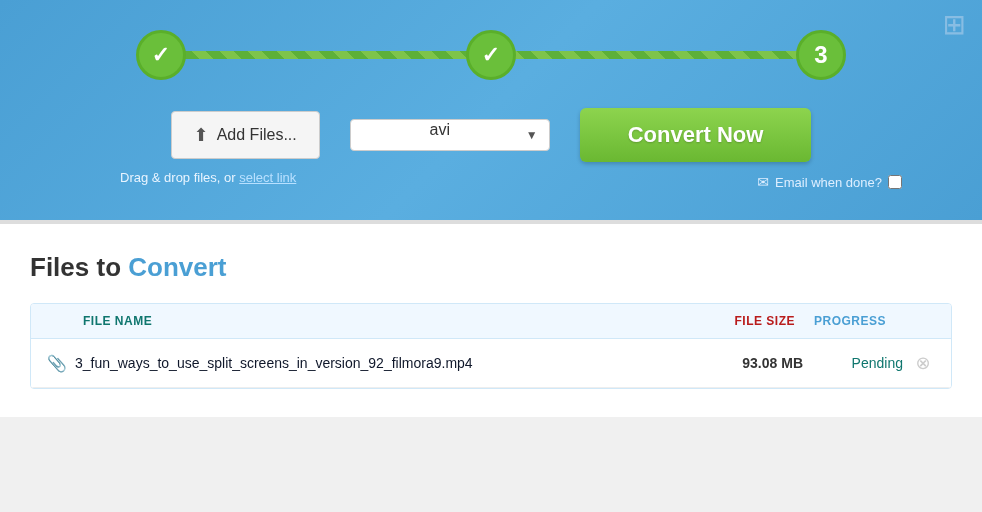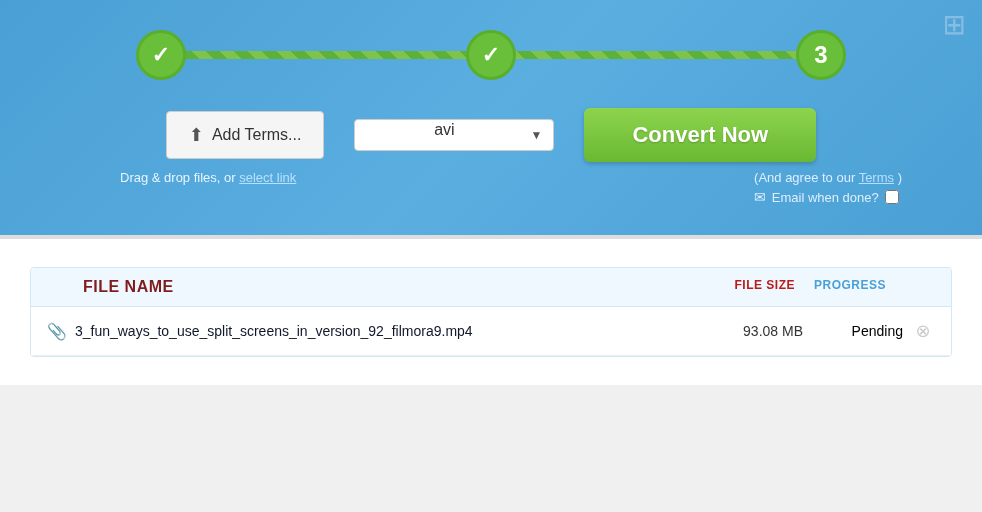--- a/index.html
+++ b/index.html
@@ -232,23 +232,23 @@
 
     .table-header {
       display: flex;
       background: #f0f8ff;
       border-bottom: 1px solid #d0e8f8;
       padding: 10px 16px;
     }
 
     .col-filename {
       flex: 1;
-      font-size: 16px;
-      font-weight: bold;
-      color: #7f1d1d;
+      font-size: 12px;
+      font-weight: bold;
+      color: #0f766e;
       letter-spacing: 0.5px;
       text-transform: uppercase;
       padding-left: 36px;
     }
 
     .col-filesize {
       width: 120px;
       font-size: 12px;
       font-weight: bold;
       color: #b91c1c;
@@ -286,26 +286,27 @@
       font-size: 14px;
       color: #0f172a;
       flex: 1;
     }
 
     .file-size-text {
       width: 120px;
       font-size: 14px;
       color: #333;
       text-align: right;
+      font-weight: bold;
     }
 
     .progress-text {
       width: 100px;
       font-size: 14px;
-      color: #000000;
+      color: #0f766e;
       text-align: right;
     }
 
     .remove-btn {
       width: 24px;
       height: 24px;
       background: none;
       border: none;
       cursor: pointer;
       color: #ccc;
@@ -340,21 +341,21 @@
 
     <div class="step-circle active">
       <span>3</span>
     </div>
   </div>
 
   <div class="controls-row">
 
     <button class="add-files-btn">
       <span class="upload-icon">⬆</span>
-      <span>Add Terms...</span>
+      <span>Add Files...</span>
     </button>
 
     <div class="format-select-wrapper">
       <select class="format-select">
         <option value="avi">avi</option>
         <option value="mp4">mp4</option>
         <option value="mov">mov</option>
         <option value="mkv">mkv</option>
         <option value="wmv">wmv</option>
       </select>
@@ -367,37 +368,35 @@
 
   </div>
 
   <div class="drag-drop-row">
     <div class="drag-drop-text">
       <span>Drag &amp; drop files, or</span>
       <a href="#">select link</a>
     </div>
 
     <div class="right-info">
-      <div>
-        <span>(And agree to our</span>
-        <a href="#" class="terms-link">Terms</a>
-        <span>)</span>
-      </div>
       <div class="email-row">
         <span class="email-icon">✉</span>
         <span>Email when done?</span>
         <input type="checkbox" class="email-checkbox" style="">
       </div>
     </div>
   </div>
 
 </div>
 
 <div class="main-content">
 
+  <h2 class="files-heading">
+    <span>Files to </span><span class="convert-word">Convert</span>
+  </h2>
 
   <div class="files-table">
 
     <div class="table-header">
       <div class="col-filename">FILE NAME</div>
       <div class="col-filesize">FILE SIZE</div>
       <div class="col-progress">PROGRESS</div>
     </div>
 
     <div class="table-row">

